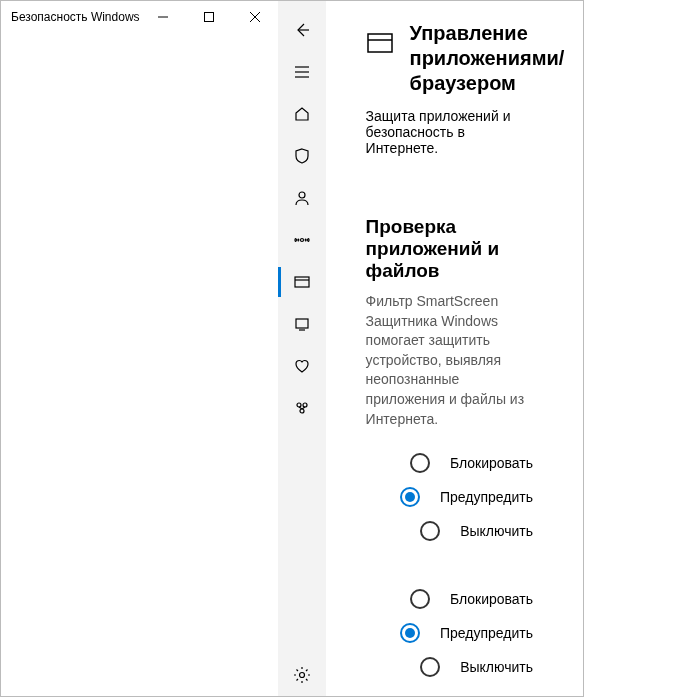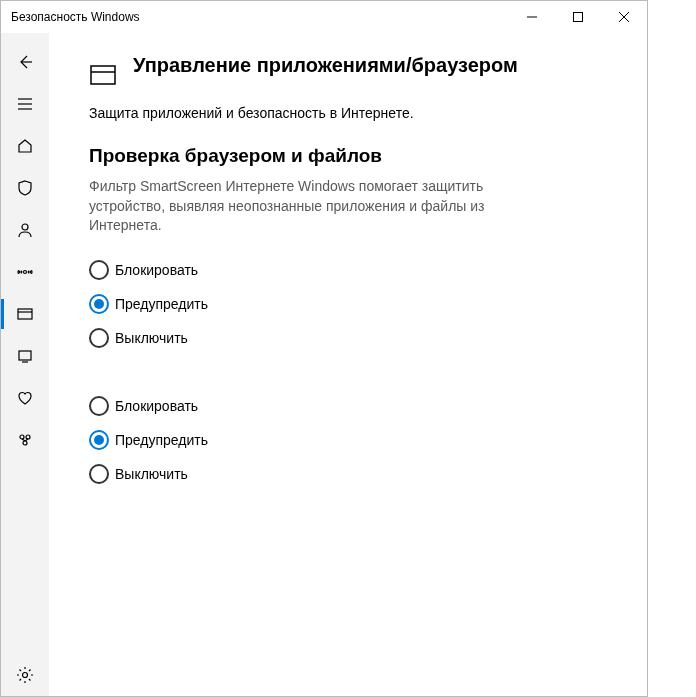--- a/index.html
+++ b/index.html
@@ -1,39 +1,39 @@
 <!DOCTYPE html>
 <html><head>
 <meta charset="utf-8">
 <style>
   * { box-sizing: border-box; margin: 0; padding: 0; }
   html, body { width: 696px; height: 697px; font-family: "Segoe UI", Arial, sans-serif; background: #fff; overflow: hidden; }
-  .window { width: 648px; height: 697px; border: 1px solid #bbb; display: flex; flex-direction: column; }
+  .window { width: 584px; height: 697px; border: 1px solid #bbb; display: flex; flex-direction: row; }
   .titlebar { height: 32px; display: flex; align-items: center; justify-content: space-between; padding-left: 10px; }
   .title { font-size: 12px; color: #000; }
   .winbtns { display: flex; height: 100%; }
   .winbtn { width: 46px; height: 100%; display: flex; align-items: center; justify-content: center; }
   .winbtn svg { stroke: #000; stroke-width: 1; fill: none; }
   .body { flex: 1; display: flex; overflow: hidden; }
   .sidebar { width: 48px; background: #f3f3f3; display: flex; flex-direction: column; align-items: center; padding-top: 8px; position: relative; }
   .sbitem { width: 48px; height: 42px; display: flex; align-items: center; justify-content: center; position: relative; }
   .sbitem svg { fill: none; stroke: #000; stroke-width: 1.2; }
   .sbitem.selected::before { content: ""; position: absolute; left: 0; top: 6px; bottom: 6px; width: 3px; background: #0078d4; }
   .sbspacer { flex: 1; }
   .main { flex: 1; padding: 20px 50px 0 40px; overflow-y: auto; }
   .header-row { display: flex; align-items: flex-start; gap: 16px; margin-bottom: 12px; }
   .hicon { margin-top: 8px; }
   .hicon svg { stroke: #000; stroke-width: 1.5; fill: none; }
   h1 { font-size: 20px; font-weight: 600; line-height: 1.25; }
-  .subtitle { font-size: 14px; color: #000; margin-bottom: 24px; }
+  .subtitle { font-size: 14px; color: #000; margin-bottom: 60px; }
   .section { margin-bottom: 48px; }
   .section h2 { font-size: 19px; font-weight: 600; margin-bottom: 10px; }
   .desc { font-size: 14px; color: #5a5a5a; line-height: 1.4; margin-bottom: 24px; max-width: 430px; }
   .radio-group { display: flex; flex-direction: column; gap: 14px; }
-  .radio { display: flex; align-items: center; gap: 6px; font-size: 14px; cursor: pointer; }
+  .radio { display: flex; align-items: center; gap: 20px; font-size: 14px; cursor: pointer; justify-content: flex-end; }
   .radio .ring { width: 20px; height: 20px; border-radius: 50%; border: 2px solid #333; display: flex; align-items: center; justify-content: center; }
   .radio.checked .ring { border-color: #0078d4; }
   .radio.checked .dot { width: 10px; height: 10px; border-radius: 50%; background: #0078d4; }
 </style>
 </head>
 <body>
 
 <div class="window">
   <div class="titlebar">
     <span class="title">Безопасность Windows</span>
@@ -134,22 +134,22 @@
       <div class="header-row">
         <div class="hicon"><svg width="28" height="28" viewBox="0 0 28 28">
               <rect x="2" y="5" width="24" height="18"></rect>
               <line x1="2" y1="11" x2="26" y2="11"></line>
             </svg></div>
         <h1>Управление приложениями/браузером</h1>
       </div>
       <p class="subtitle">Защита приложений и безопасность в Интернете.</p>
 
       <div class="section">
-        <h2>Проверка браузером и файлов</h2>
-        <p class="desc">Фильтр SmartScreen Интернете Windows помогает защитить устройство, выявляя неопознанные приложения и файлы из Интернета.</p>
+        <h2>Проверка приложений и файлов</h2>
+        <p class="desc">Фильтр SmartScreen Защитника Windows помогает защитить устройство, выявляя неопознанные приложения и файлы из Интернета.</p>
         <div class="radio-group">
           <div class="radio">
               <span class="ring">
                 <span class="dot"></span>
               </span>
               <span>Блокировать</span>
             </div>
           <div class="radio checked">
               <span class="ring">
                 <span class="dot"></span>

